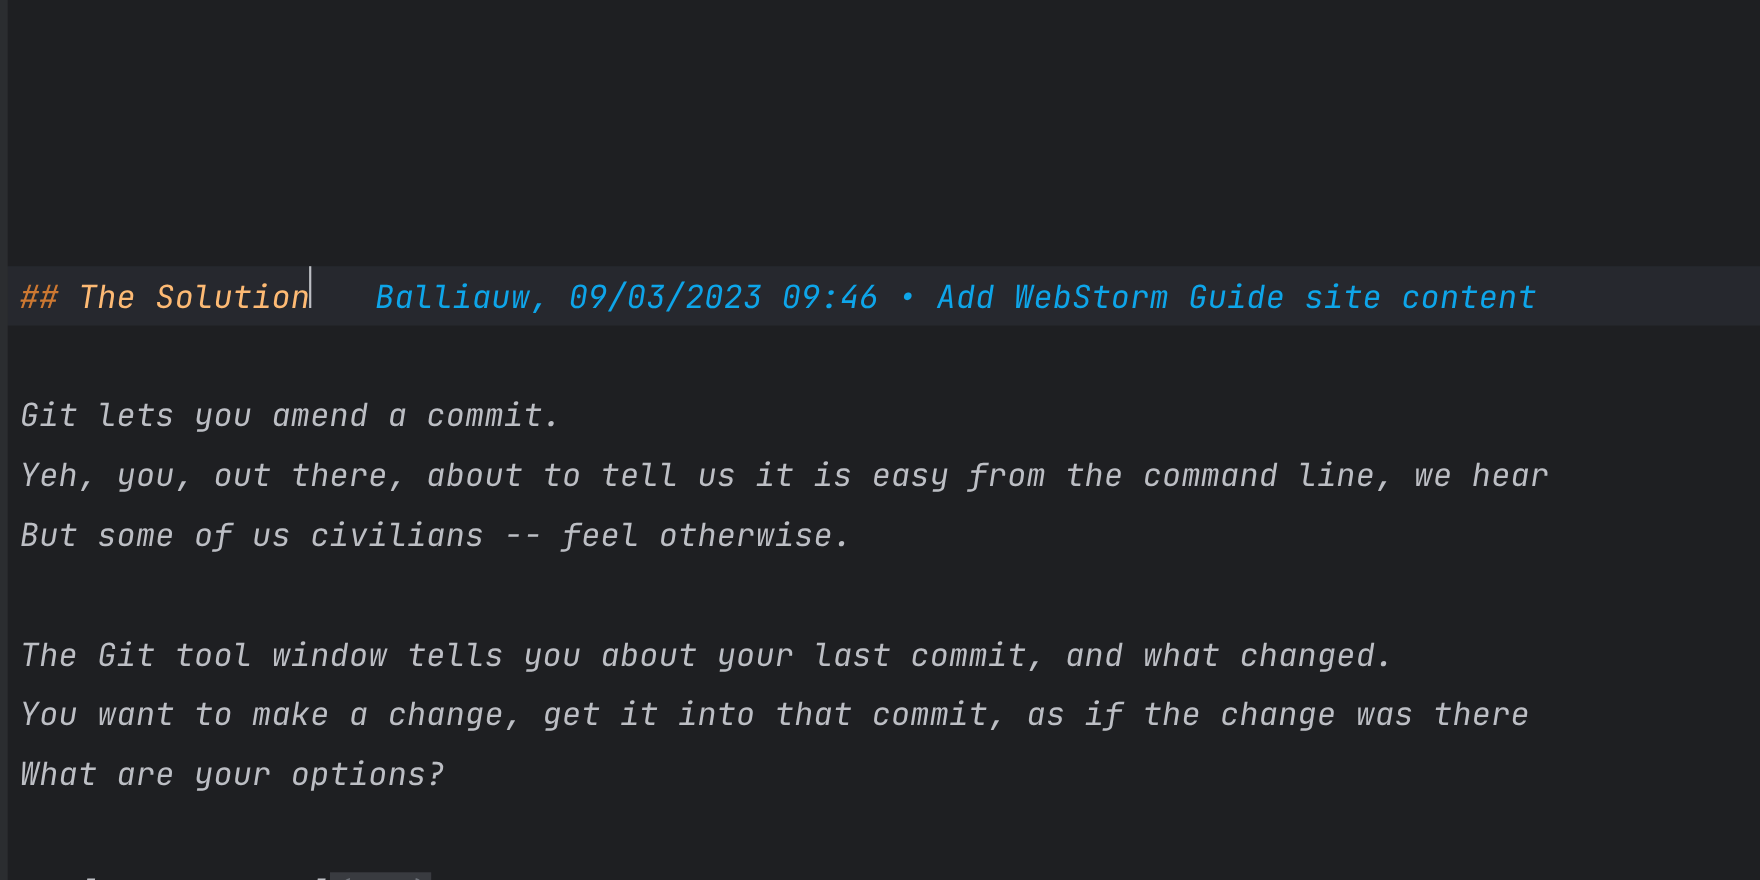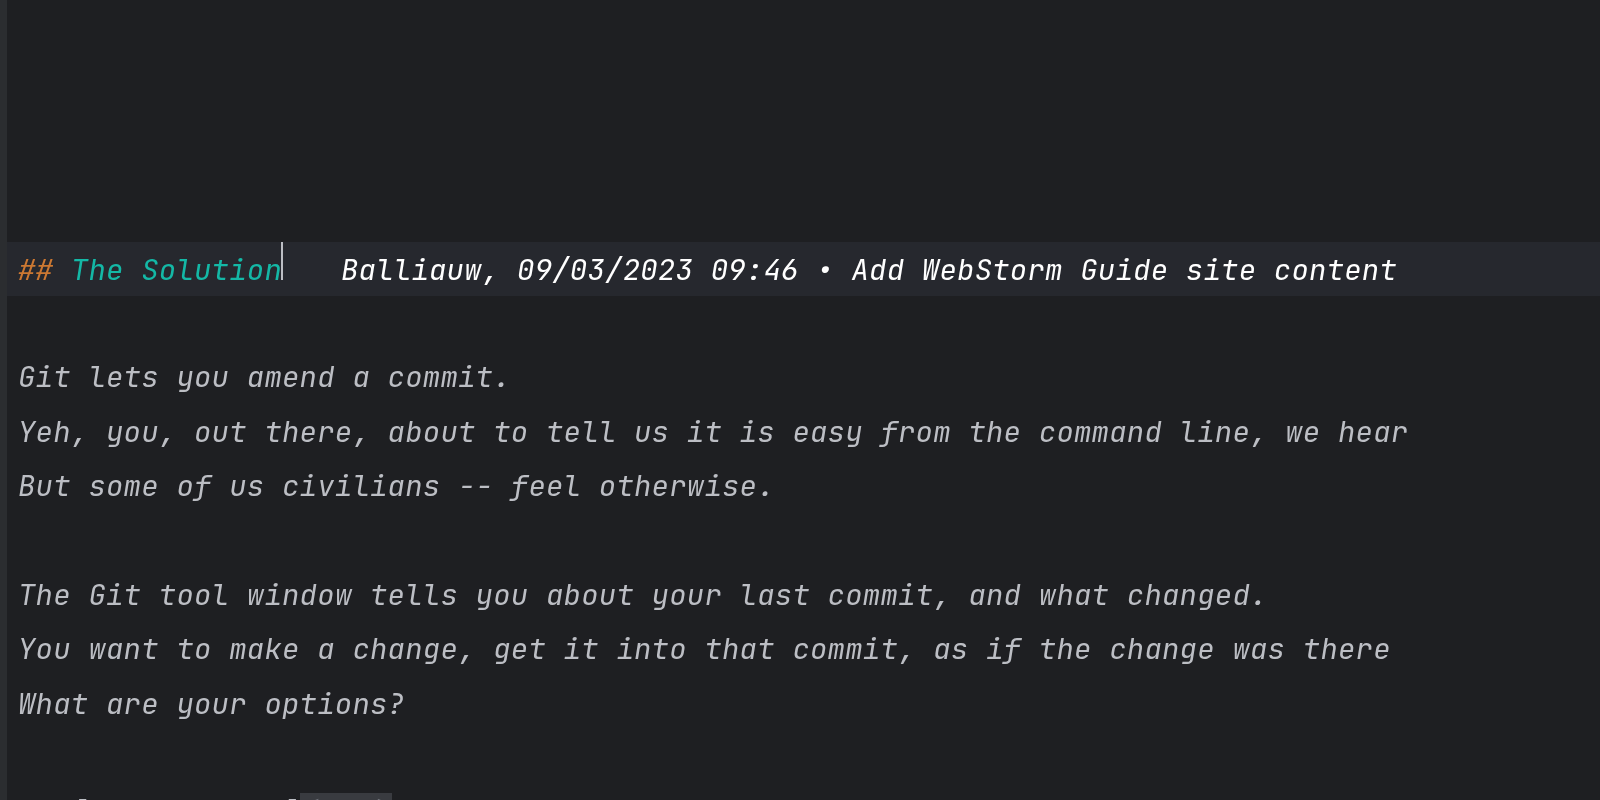--- a/index.html
+++ b/index.html
@@ -30,31 +30,31 @@
   .line { display: block; height: 54.4px; }
   .heading-line {
     background: #26282e;
     margin-left: -18px;
     padding-left: 18px;
     display: flex;
     align-items: baseline;
     height: 54.4px;
   }
   .md-hash { color: #cc7832; font-style: italic; }
-  .md-heading-text { color: #14b8a6; font-style: italic; }
+  .md-heading-text { color: #fdba74; font-style: italic; }
   .caret {
     display: inline-block;
     width: 2px;
     height: 38px;
     background: #bcbec4;
     vertical-align: -6px;
     margin-left: -1px;
   }
   .blame {
-    color: #ffffff;
+    color: #0ea5e9;
     margin-left: 58px;
   }
   .link-text { color: #56a8f5; text-decoration: underline; font-style: italic; }
   .link-bracket { color: #bcbec4; }
   .link-target {
     color: #6f737a;
     background: #393b40;
     font-style: italic;
     padding: 0 2px;
   }

